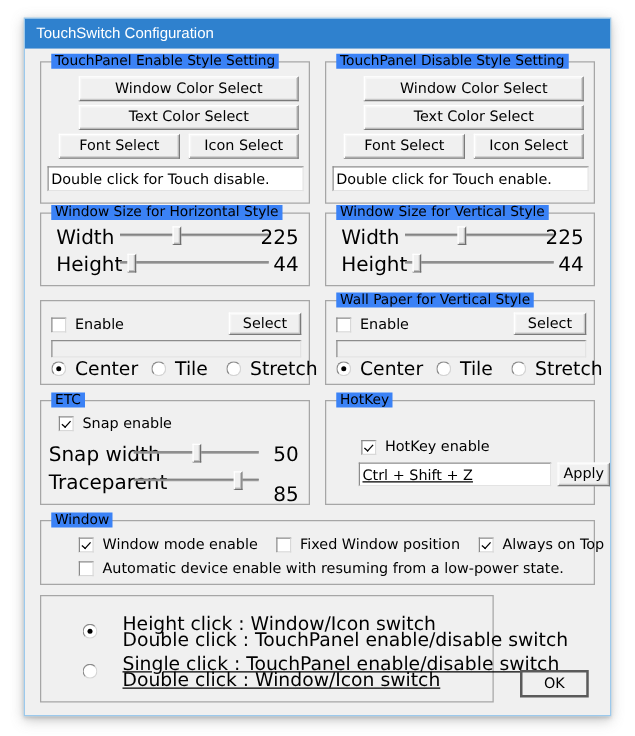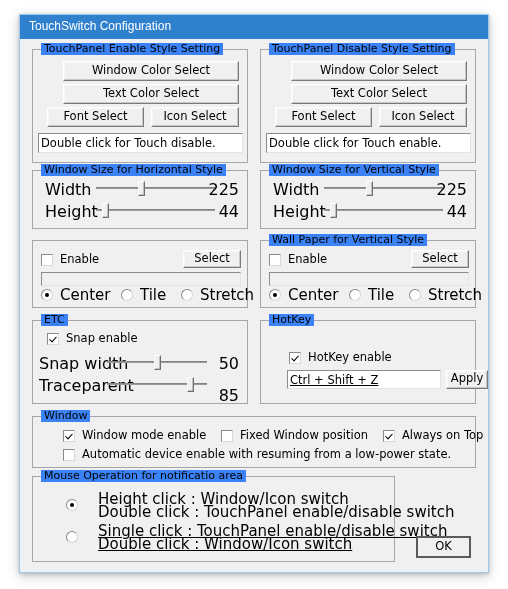--- a/index.html
+++ b/index.html
@@ -368,21 +368,20 @@
           <span class="cb-box checked"></span>
           <span class="cb-label">Always on Top</span>
         </div>
         <div class="cb-wrap" style="left:30px; top:30px;">
           <span class="cb-box"></span>
           <span class="cb-label">Automatic device enable with resuming from a low-power state.</span>
         </div>
       </div>
 
       <div class="group" style="left:12px; top:437px; width:363px; height:86px;">
-        <div class="legend">Mouse Operation for notificatio area</div>
         <div class="rb-wrap" style="left:33px; top:16px;">
           <span class="rb-dot on" style="margin-top:6px;"></span>
           <span class="rb-label" style="margin-left:20px;">
             <div>Height click  : Window/Icon switch</div>
             <div>Double click : TouchPanel enable/disable switch</div>
           </span>
         </div>
         <div class="rb-wrap" style="left:33px; top:48px;">
           <span class="rb-dot" style="margin-top:6px;"></span>
           <span class="rb-label" style="margin-left:20px;text-decoration:underline;">

